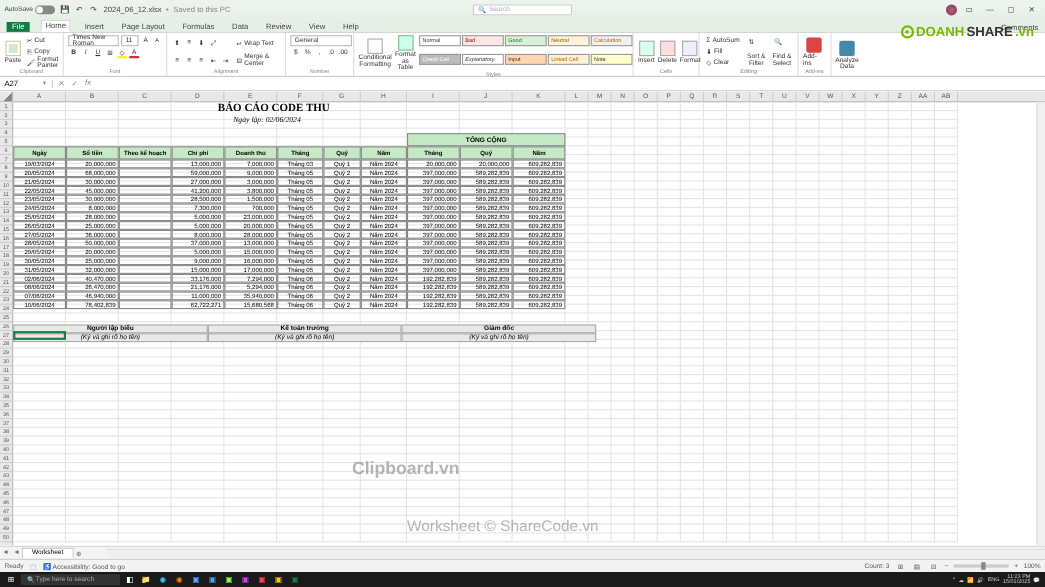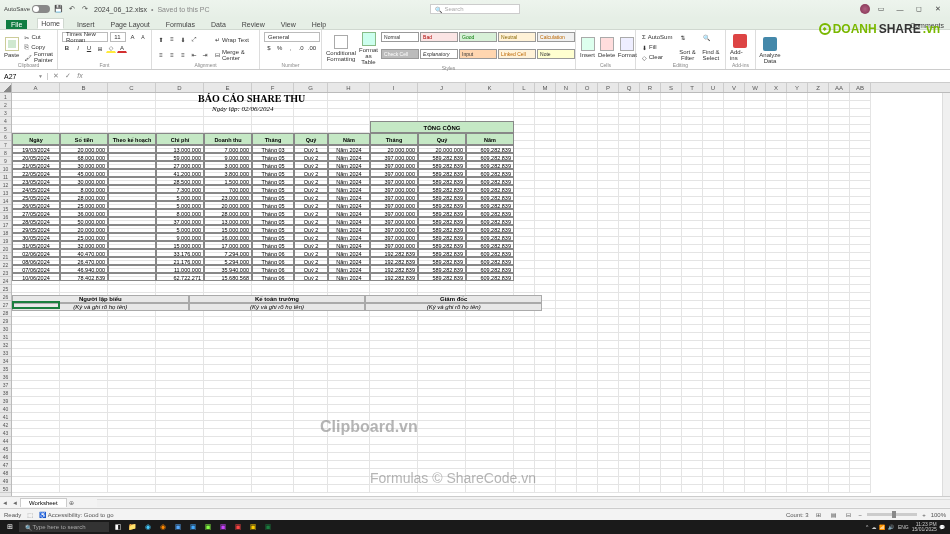--- a/index.html
+++ b/index.html
@@ -1930,21 +1930,21 @@
             <div class="cell" style="width: 21px;"></div>
             <div class="cell" style="width: 21px;"></div>
             <div class="cell" style="width: 21px;"></div>
             <div class="cell" style="width: 21px;"></div>
             <div class="cell" style="width: 21px;"></div>
             <div class="cell" style="width: 21px;"></div>
             <div class="cell" style="width: 21px;"></div>
           </div>
         </div>
 
-      <div class="report-title">BÁO CÁO SHARE THU</div>
+      <div class="report-title">BÁO CÁO CODE THU</div>
       <div class="report-sub">Ngày lập: 02/06/2024</div>
 
       <div class="data-table" id="data-table">
           <div class="dt-row">
             <div style="width:48px;height:12px"></div>
             <div style="width:48px;height:12px"></div>
             <div style="width:48px;height:12px"></div>
             <div style="width:48px;height:12px"></div>
             <div style="width:48px;height:12px"></div>
             <div style="width:42px;height:12px"></div>
@@ -2254,21 +2254,21 @@
     <span>ENG</span>
     <div style="text-align:right;line-height:1">
       <div>11:23 PM</div>
       <div>15/01/2025</div>
     </div>
     <span>💬</span>
   </div>
 </div>
 
 <div class="wm1">Clipboard.vn</div>
-<div class="wm2">Formulas © ShareCode.vn</div>
+<div class="wm2">Worksheet © ShareCode.vn</div>
 <div class="logo">
   <span style="display:inline-block;width:12px;height:12px;border:2px solid #7ab800;border-radius:50%;position:relative">
       <span style="position:absolute;inset:2px;background:#7ab800;clip-path:polygon(50% 0,100% 50%,50% 100%,0 50%)"></span>
     </span>
   <span>DOANH</span>
     <span class="d">SHARE</span>
     <span style="color:#7ab800">.vn</span>
 </div>
 
 </body></html>

